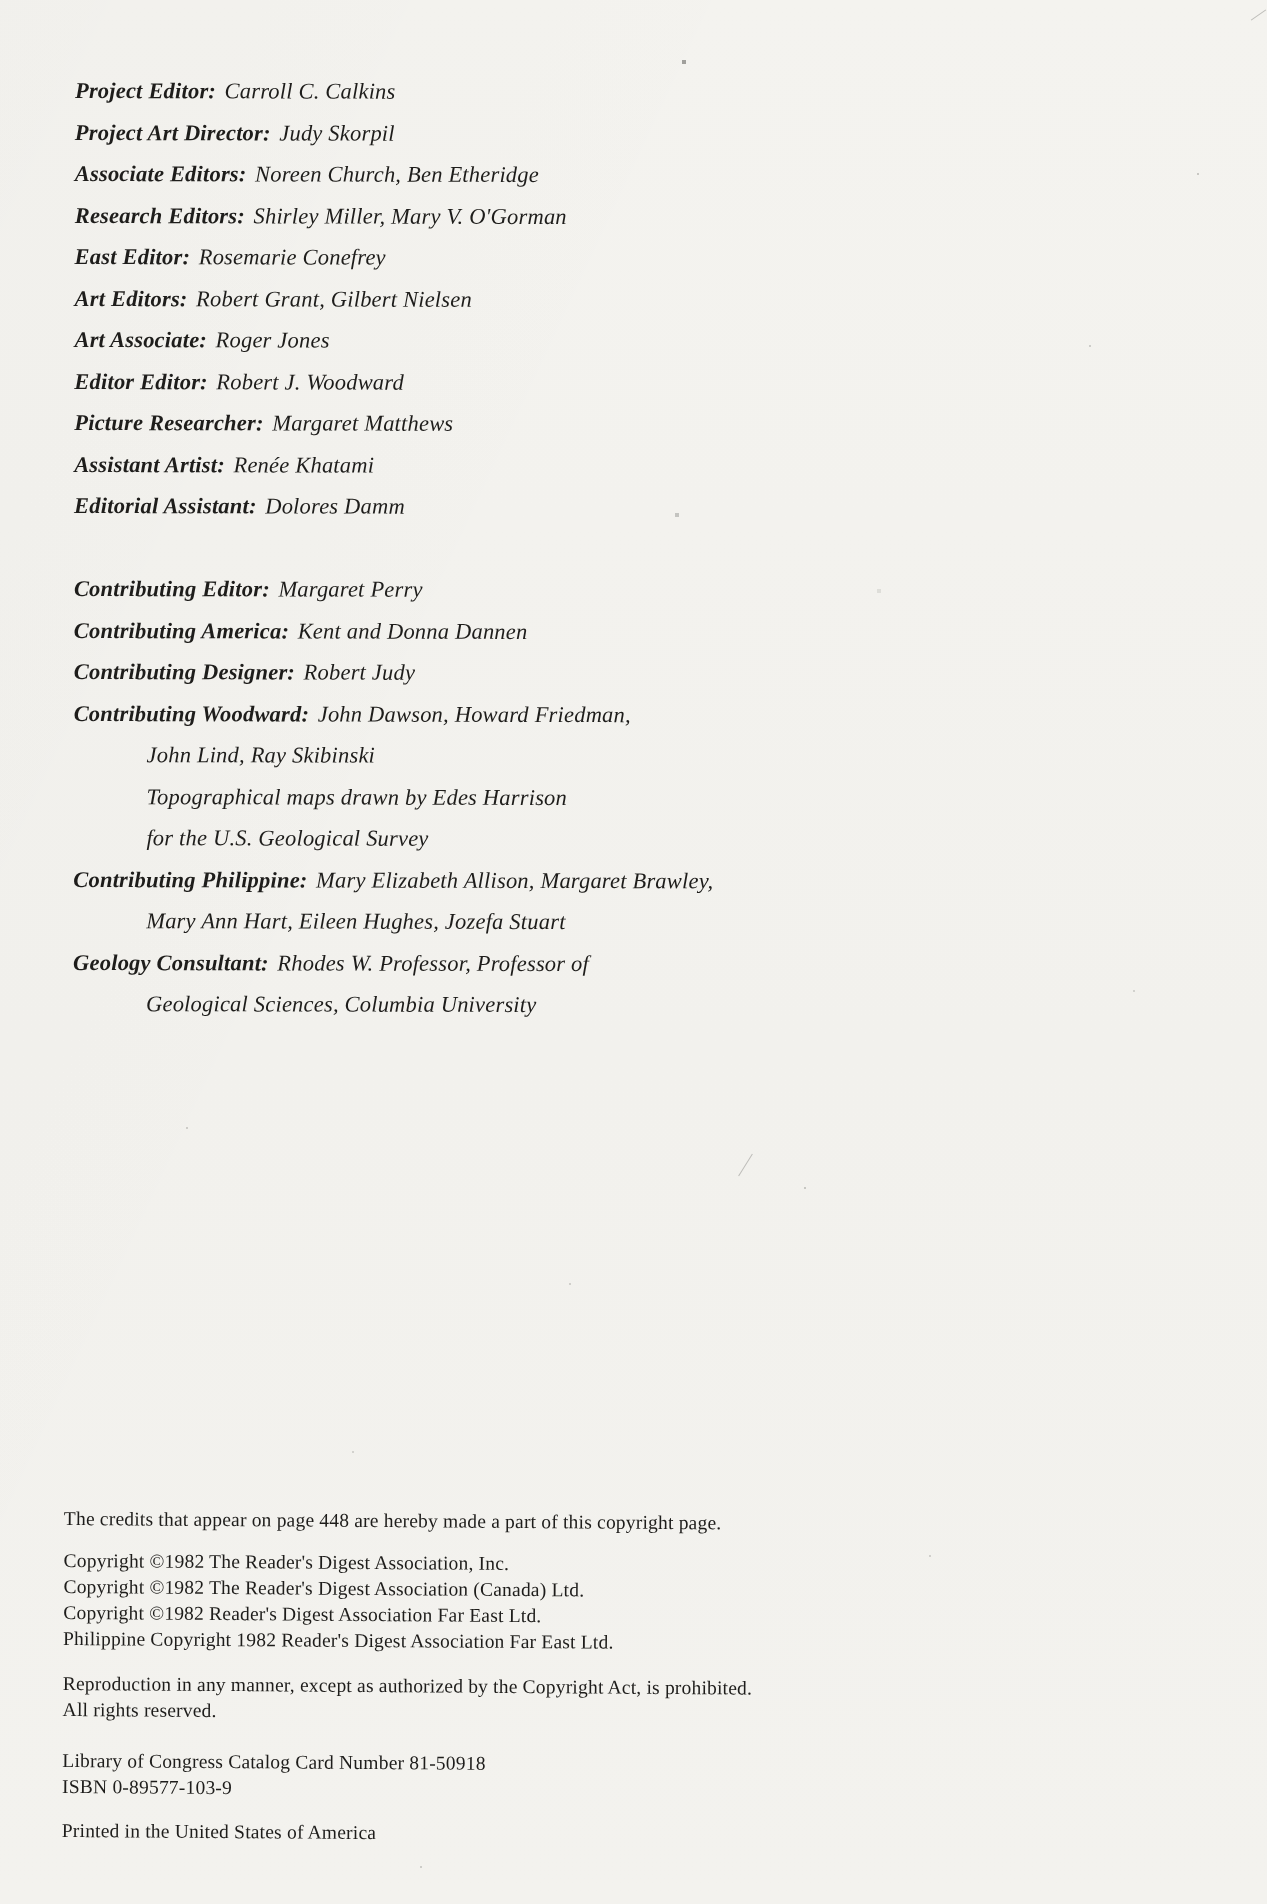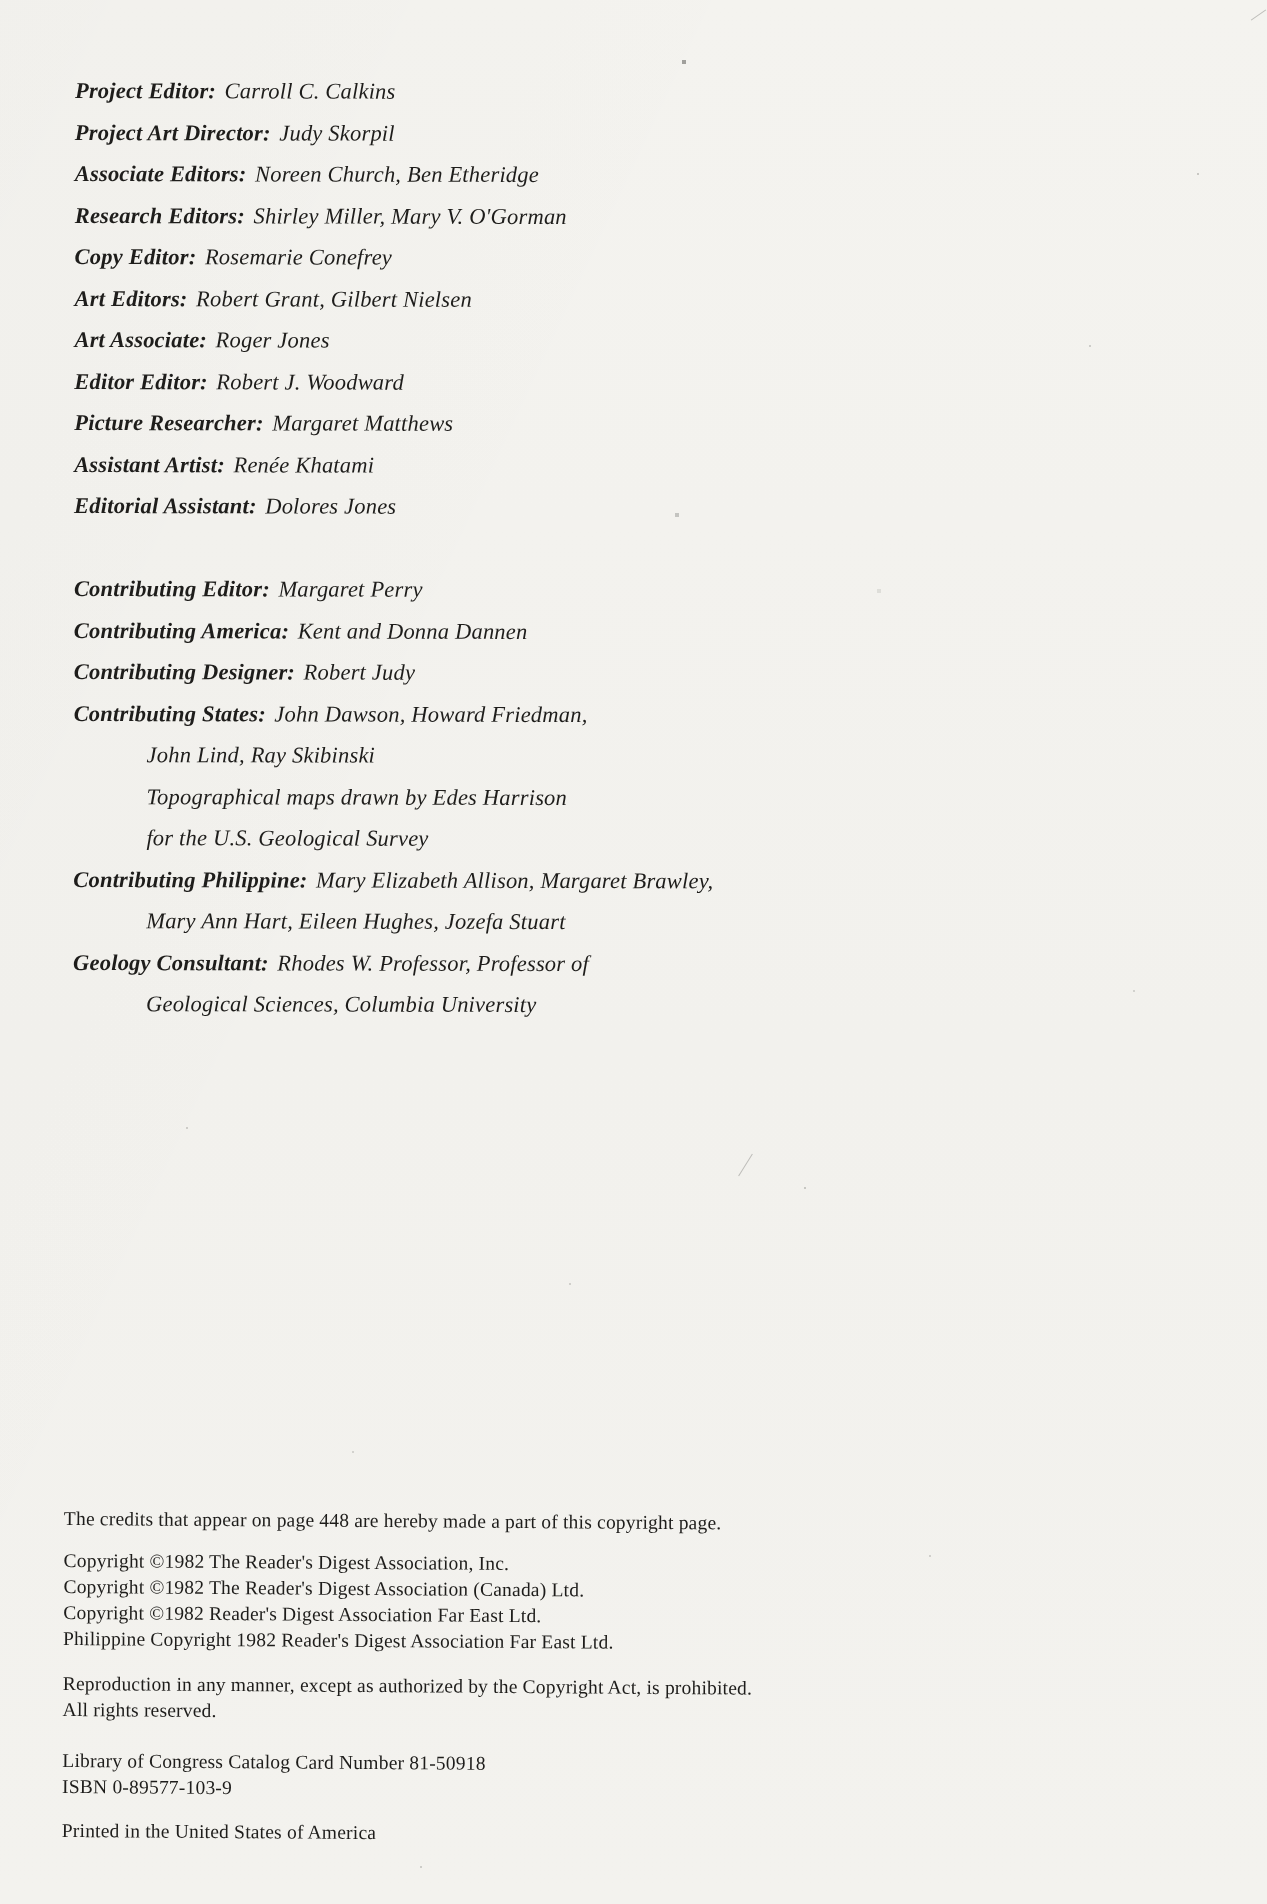--- a/index.html
+++ b/index.html
@@ -107,54 +107,54 @@
     <div class="credit-line">
       <span class="label">Project Art Director:</span><span>Judy Skorpil</span>
     </div>
     <div class="credit-line">
       <span class="label">Associate Editors:</span><span>Noreen Church, Ben Etheridge</span>
     </div>
     <div class="credit-line">
       <span class="label">Research Editors:</span><span>Shirley Miller, Mary V. O'Gorman</span>
     </div>
     <div class="credit-line">
-      <span class="label">Copy Editor:</span><span>Rosemarie Conefrey</span>
+      <span class="label">East Editor:</span><span>Rosemarie Conefrey</span>
     </div>
     <div class="credit-line">
       <span class="label">Art Editors:</span><span>Robert Grant, Gilbert Nielsen</span>
     </div>
     <div class="credit-line">
       <span class="label">Art Associate:</span><span>Roger Jones</span>
     </div>
     <div class="credit-line">
       <span class="label">Editor Editor:</span><span>Robert J. Woodward</span>
     </div>
     <div class="credit-line">
       <span class="label">Picture Researcher:</span><span>Margaret Matthews</span>
     </div>
     <div class="credit-line">
       <span class="label">Assistant Artist:</span><span>Renée Khatami</span>
     </div>
     <div class="credit-line">
-      <span class="label">Editorial Assistant:</span><span>Dolores Jones</span>
+      <span class="label">Editorial Assistant:</span><span>Dolores Damm</span>
     </div>
 
     <div class="block-gap"></div>
 
     <div class="credit-line">
       <span class="label">Contributing Editor:</span><span>Margaret Perry</span>
     </div>
     <div class="credit-line">
       <span class="label">Contributing America:</span><span>Kent and Donna Dannen</span>
     </div>
     <div class="credit-line">
       <span class="label">Contributing Designer:</span><span>Robert Judy</span>
     </div>
     <div class="credit-line">
-      <span class="label">Contributing States:</span><span>John Dawson, Howard Friedman,</span>
+      <span class="label">Contributing Woodward:</span><span>John Dawson, Howard Friedman,</span>
     </div>
     <div class="credit-line cont">John Lind, Ray Skibinski</div>
     <div class="credit-line cont">Topographical maps drawn by Edes Harrison</div>
     <div class="credit-line cont">for the U.S. Geological Survey</div>
     <div class="credit-line">
       <span class="label">Contributing Philippine:</span><span>Mary Elizabeth Allison, Margaret Brawley,</span>
     </div>
     <div class="credit-line cont">Mary Ann Hart, Eileen Hughes, Jozefa Stuart</div>
     <div class="credit-line">
       <span class="label">Geology Consultant:</span><span>Rhodes W. Professor, Professor of</span>

